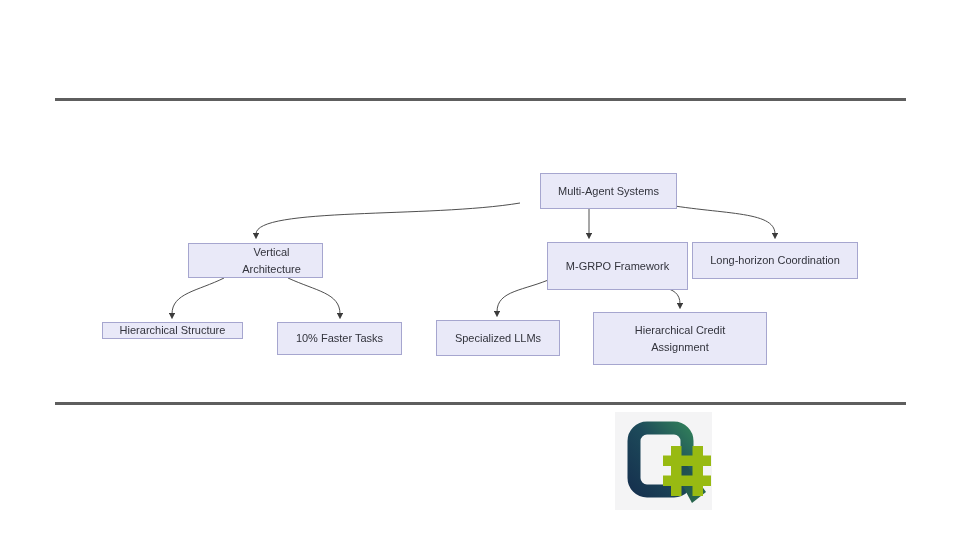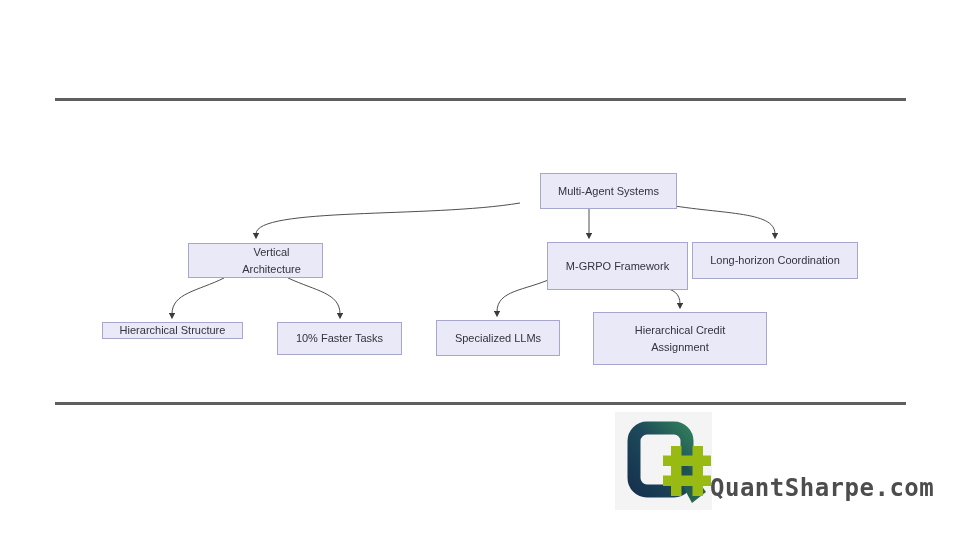--- a/index.html
+++ b/index.html
@@ -132,16 +132,15 @@
       <rect x="3" y="4" width="97" height="98" fill="#f4f4f5"></rect>
       <rect x="22" y="20" width="53" height="63" rx="13" ry="13" fill="none" stroke="url(#qgrad)" stroke-width="13"></rect>
       <path d="M 60 58 L 74 56 L 94 84 L 80 95 Z" fill="url(#tgrad)"></path>
       <g transform="translate(51,38)" fill="#98ba12">
         <rect x="8" y="0" width="10.5" height="50"></rect>
         <rect x="29.5" y="0" width="10.5" height="50"></rect>
         <rect x="0" y="9.5" width="48" height="10.5"></rect>
         <rect x="0" y="29.5" width="48" height="10.5"></rect>
       </g>
     </svg>
-    <div class="logo-text">QuantSharpe.com</div>
   </div>
 
 </div>
 
 </body></html>

